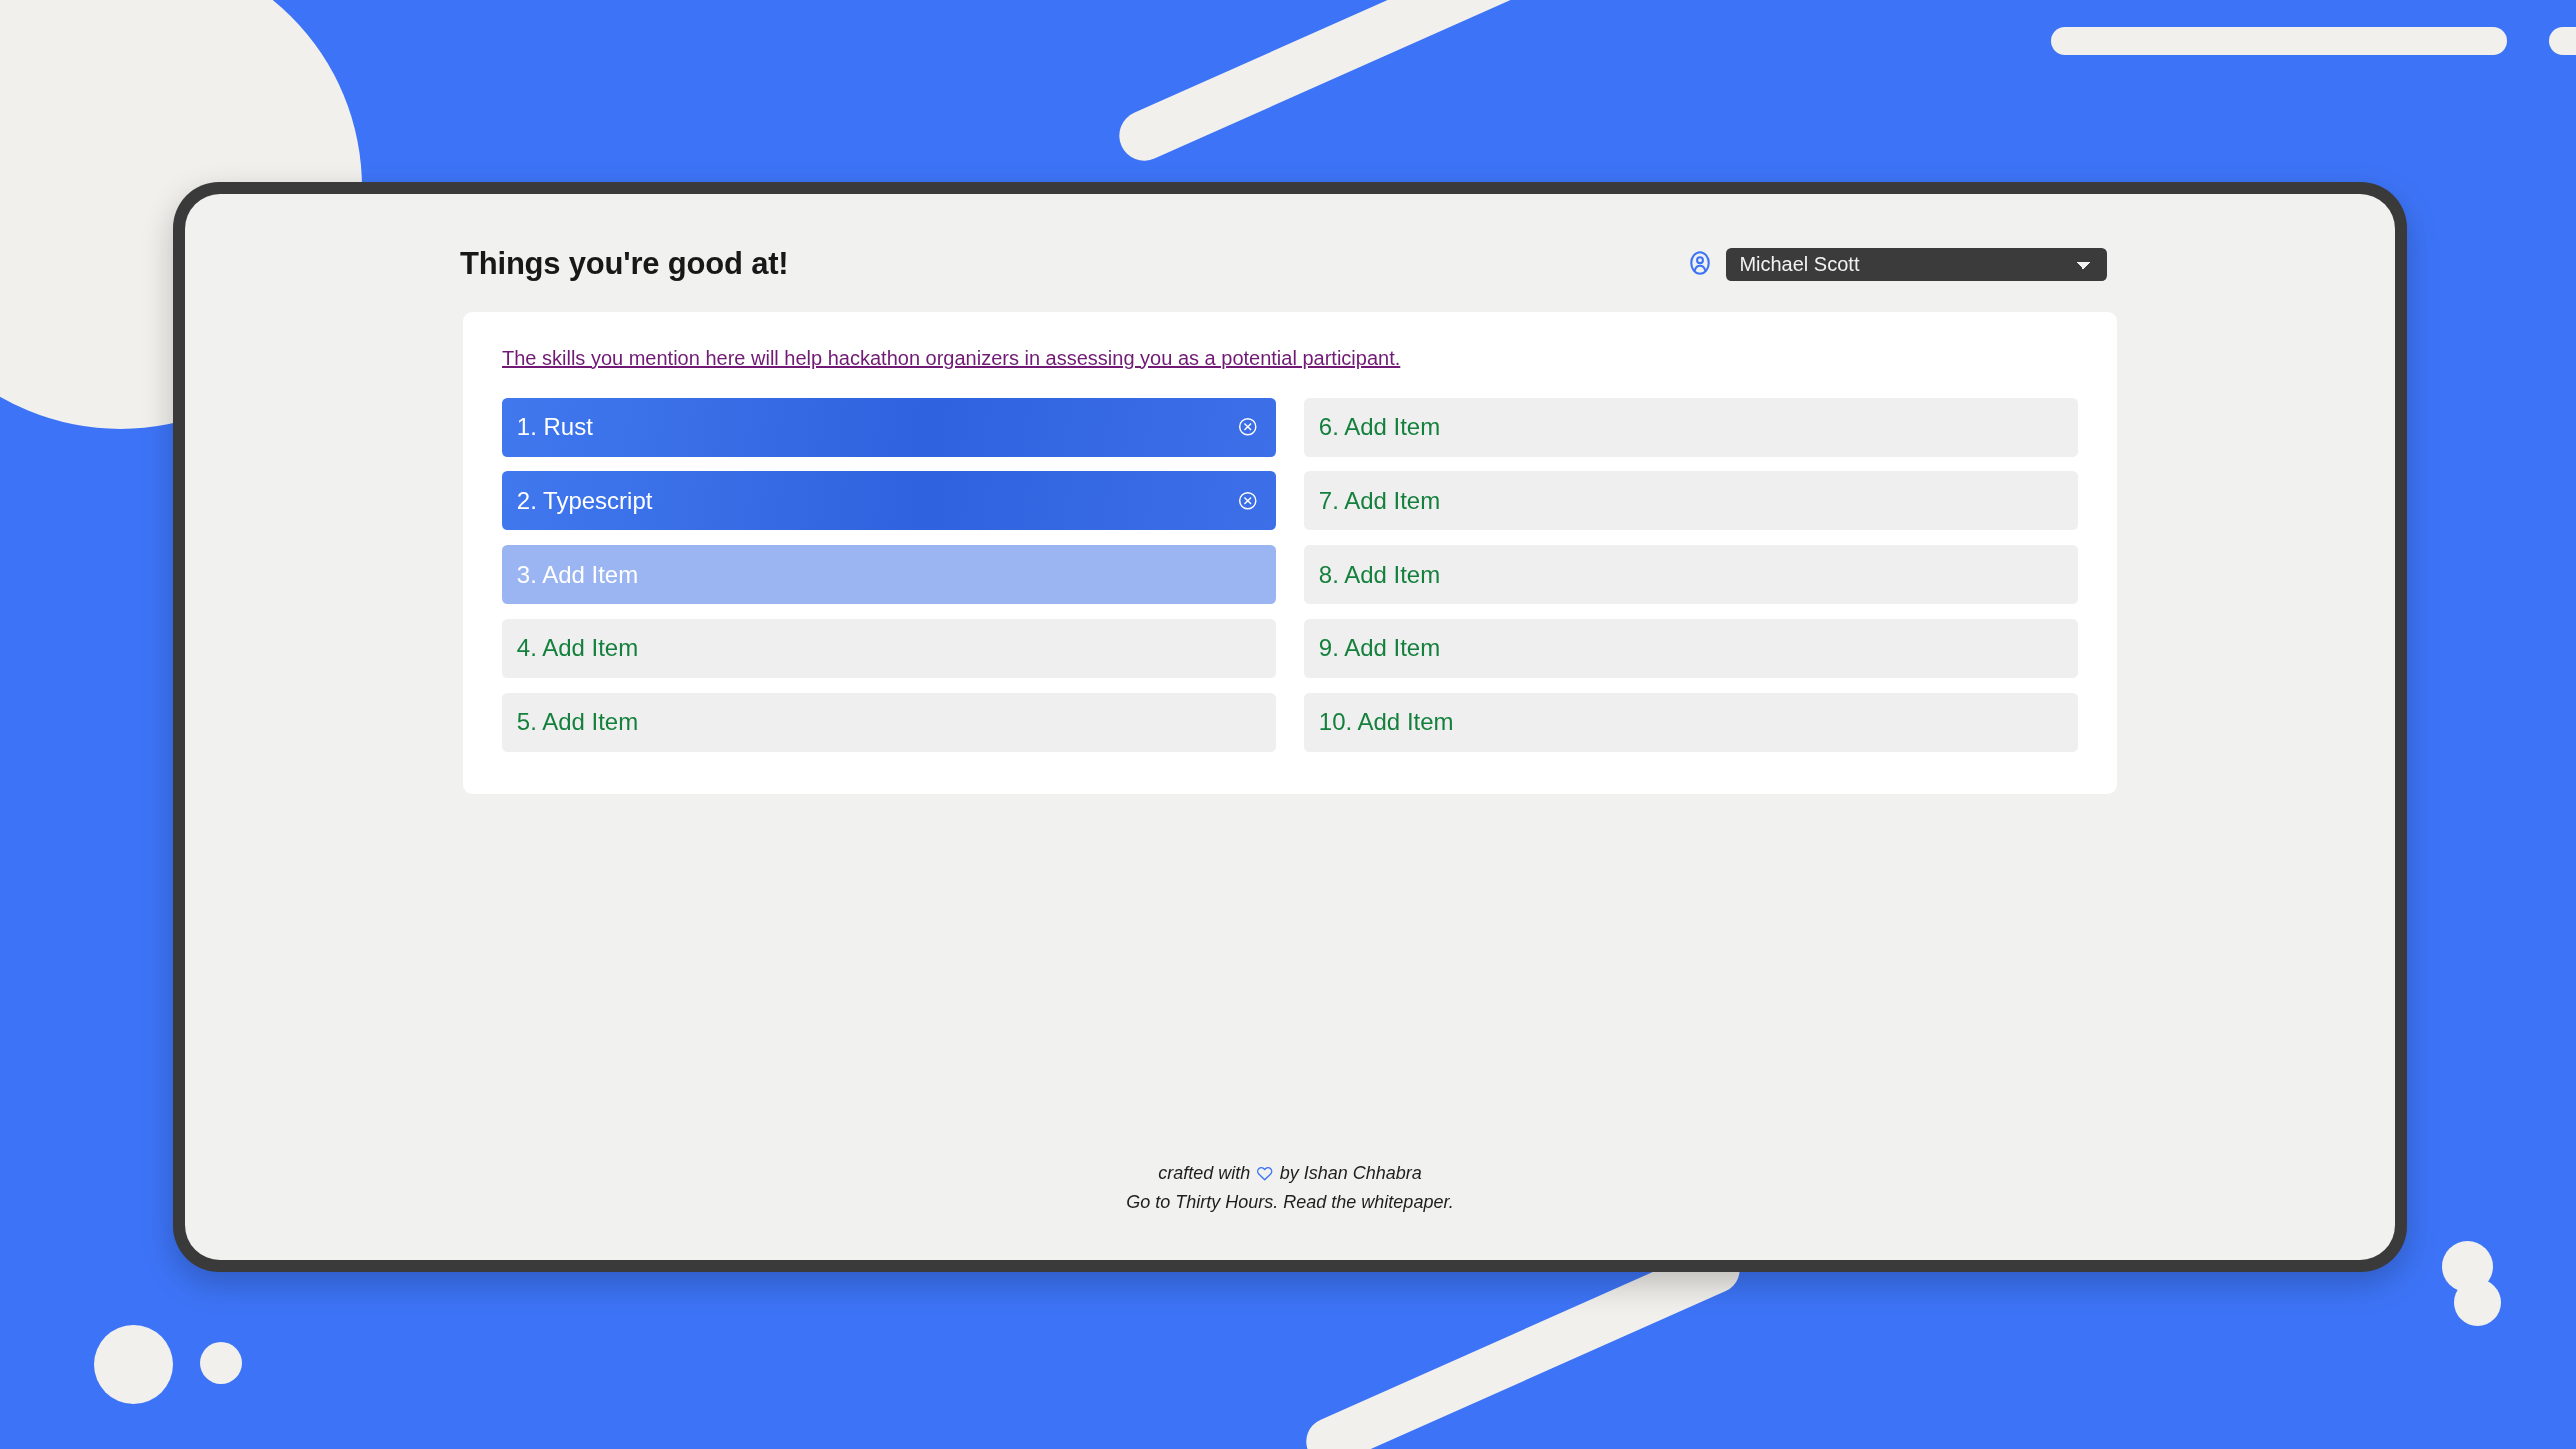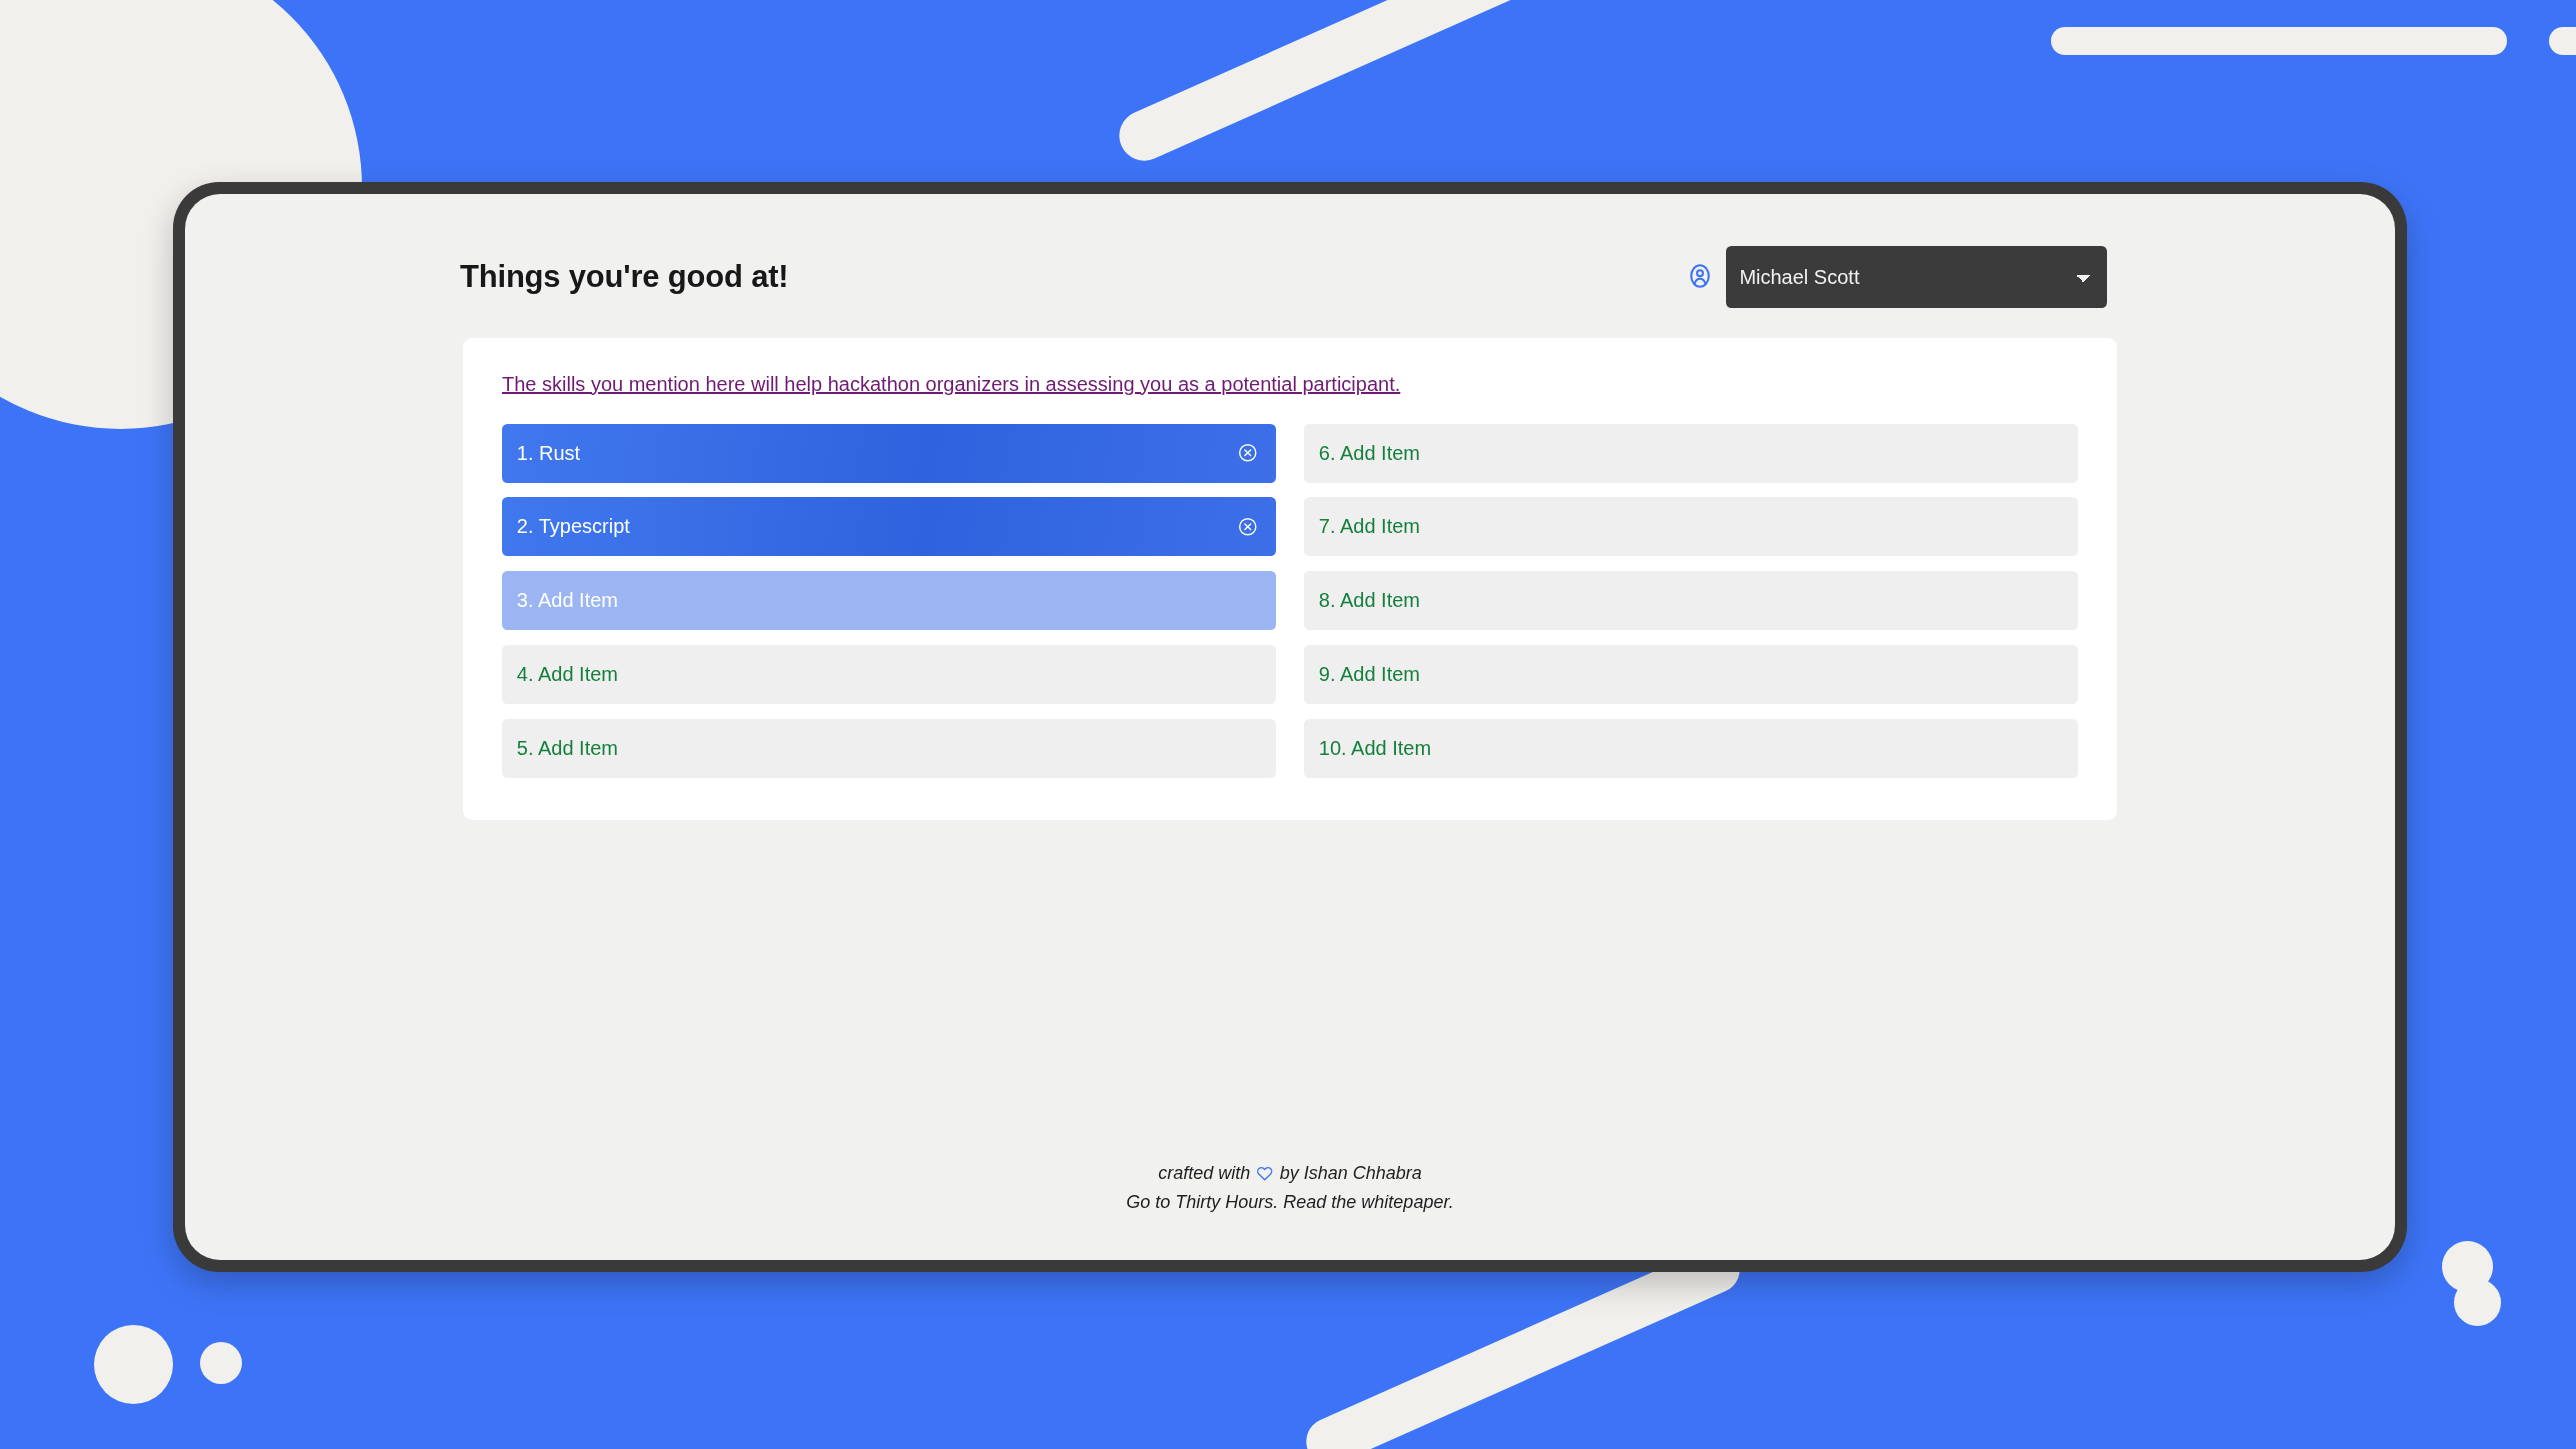--- a/index.html
+++ b/index.html
@@ -119,21 +119,21 @@
   #user-selector {
     display: flex;
     align-items: center;
     gap: 12px;
   }
 
   #user-icon { display: block; }
 
   #user-dropdown {
     width: 381px;
-    height: 62px;
+    height: 33px;
     background: #3B3B3B;
     border: none;
     border-radius: 5.4px;
     color: #F2F2F2;
     font-family: "Liberation Sans", sans-serif;
     font-size: 20px;
     padding: 0 13.4px;
     appearance: none;
     -webkit-appearance: none;
     cursor: pointer;
@@ -169,21 +169,21 @@
     row-gap: 14.8px;
   }
 
   .skill-item {
     height: 59px;
     border-radius: 5.4px;
     display: flex;
     align-items: center;
     justify-content: space-between;
     padding: 0 17.4px 0 14.8px;
-    font-size: 20px;
+    font-size: 24px;
     cursor: pointer;
     user-select: none;
   }
 
   .skill-item.empty {
     background: #EFEFEF;
     color: #15803d;
   }
 
   .skill-item.filled {

